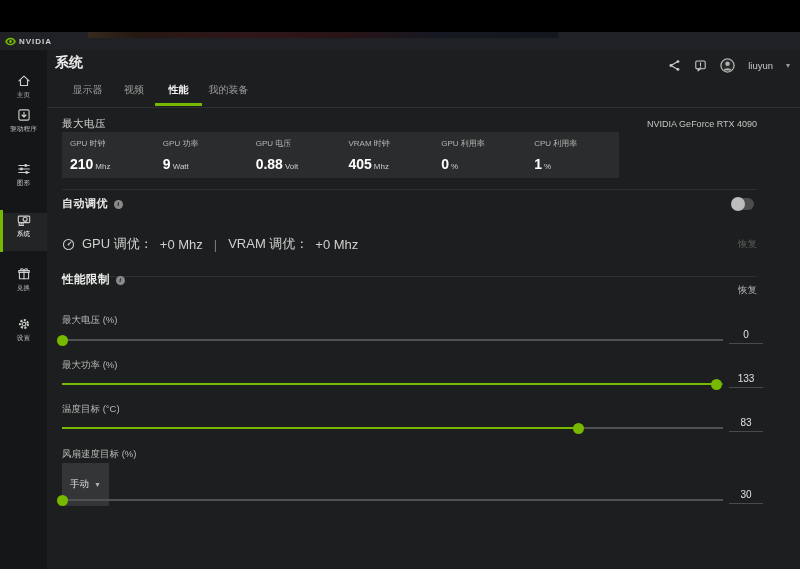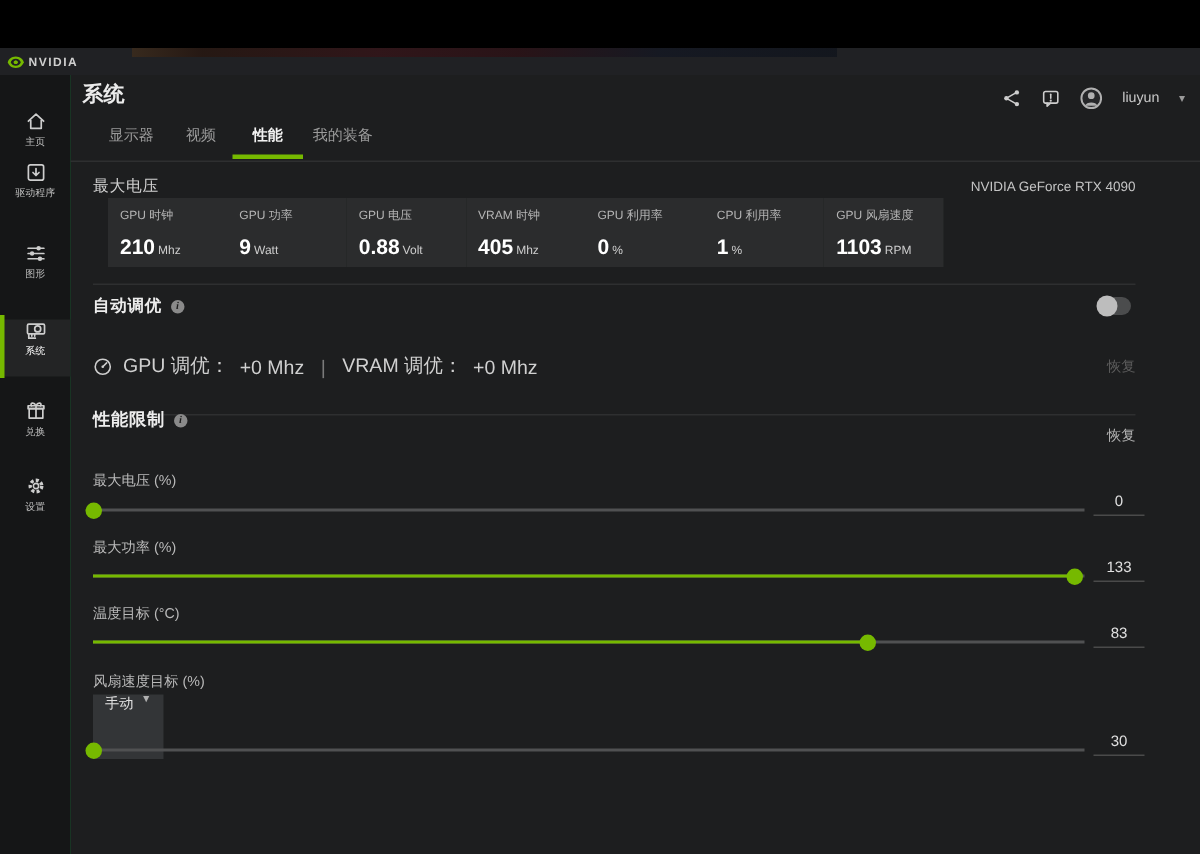--- a/index.html
+++ b/index.html
@@ -39,21 +39,21 @@
   .tab { position:absolute; top:3px; height:24px; font-size:10px; color:#9b9b9b; cursor:pointer; text-align:center; }
   .tab.active { color:#f2f2f2; font-weight:bold; }
   .tab .underl { position:absolute; left:0; right:0; bottom:1px; height:3px; background:#76b900; display:none; }
   .tab.active .underl { display:block; }
   .tab-0{left:17px; width:47px} .tab-1{left:69px; width:36px} .tab-2{left:108px; width:47px} .tab-3{left:158px; width:47px}
 
   
   .sec-label { position:absolute; left:15px; font-size:10.5px; color:#d2d2d2; letter-spacing:.5px; }
   .stats-title { top:67px; }
   .gpu-name { position:absolute; right:43px; top:69px; font-size:9px; color:#c4c4c4; }
-  .cards { position:absolute; left:25px; top:82px; width:557px; height:46px; display:flex; }
+  .cards { position:absolute; left:15px; top:82px; width:557px; height:46px; display:flex; }
   .card { flex:1; background:#2b2c2d; padding:6px 8px; position:relative; }
   .card-label { font-size:8px; color:#b5b5b5; white-space:nowrap; }
   .card-value { position:absolute; left:8px; bottom:6px; font-size:14px; color:#fff; font-weight:bold; white-space:nowrap; }
   .card-unit { font-size:8px; color:#cdcdcd; font-weight:normal; margin-left:2px; }
 
   .divider { position:absolute; left:15px; width:695px; height:1px; background:#2e2f30; }
   .div-1 { top:139px; } .div-2 { top:226px; }
 
   
   .at-title { top:146px; font-weight:bold; font-size:11px; color:#ececec; }
@@ -76,21 +76,21 @@
   .sl-track { position:absolute; left:15px; width:661px; height:2px; background:#505152; cursor:pointer; }
   .sl-fill { position:absolute; left:0; top:0; height:2px; background:#76b900; }
   .sl-handle { position:absolute; top:-4.5px; width:11px; height:11px; border-radius:50%; background:#76b900; cursor:grab; }
   .sl-value { position:absolute; left:682px; width:34px; text-align:center; font-size:10px; color:#e0e0e0;
     border-bottom:1px solid #4a4a4a; padding-bottom:3px; cursor:text; }
   .lbl-1{top:264px} .trk-1{top:289px} .val-1{top:279px}
   .lbl-2{top:309px} .trk-2{top:333px} .val-2{top:323px}
   .lbl-3{top:353px} .trk-3{top:377px} .val-3{top:367px}
   .lbl-4{top:398px} .trk-4{top:449px} .val-4{top:439px}
   .dropdown { position:absolute; left:15px; top:413px; width:47px; height:43px; background:#333537;
-    display:flex; align-items:flex-start; justify-content:center; gap:5px; cursor:pointer; }
+    display:flex; align-items:center; justify-content:center; gap:5px; cursor:pointer; }
   .dropdown .dd-label { font-size:9.5px; color:#e0e0e0; }
   .dropdown .dd-caret { font-size:7px; color:#b0b0b0; }
 
   svg .st { stroke:#cdcdcd; stroke-width:1.3; fill:none; stroke-linecap:round; stroke-linejoin:round; }
   svg .fl { fill:#cdcdcd; }
 </style>
 </head>
 <body>
 
 <div class="window">
@@ -207,24 +207,20 @@
         <div class="card-value"><span>405</span><span class="card-unit">Mhz</span></div>
       </div>
       <div class="card">
         <div class="card-label">GPU 利用率</div>
         <div class="card-value"><span>0</span><span class="card-unit">%</span></div>
       </div>
       <div class="card">
         <div class="card-label">CPU 利用率</div>
         <div class="card-value"><span>1</span><span class="card-unit">%</span></div>
       </div>
-      <div class="card">
-        <div class="card-label">GPU 风扇速度</div>
-        <div class="card-value"><span>1103</span><span class="card-unit">RPM</span></div>
-      </div>
     </div>
 
     <div class="divider div-1"></div>
 
     <div class="sec-label at-title"><span>自动调优</span><span class="info-dot">i</span></div>
     <div class="toggle">
         <div class="knob"></div>
       </div>
 
     <div class="tune-row">

